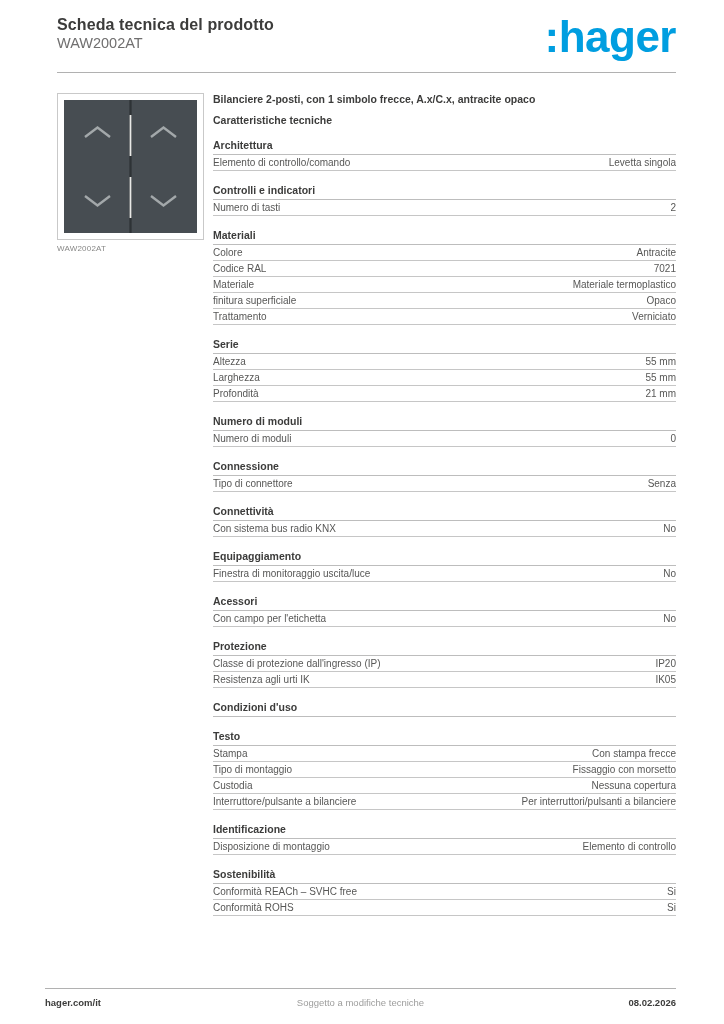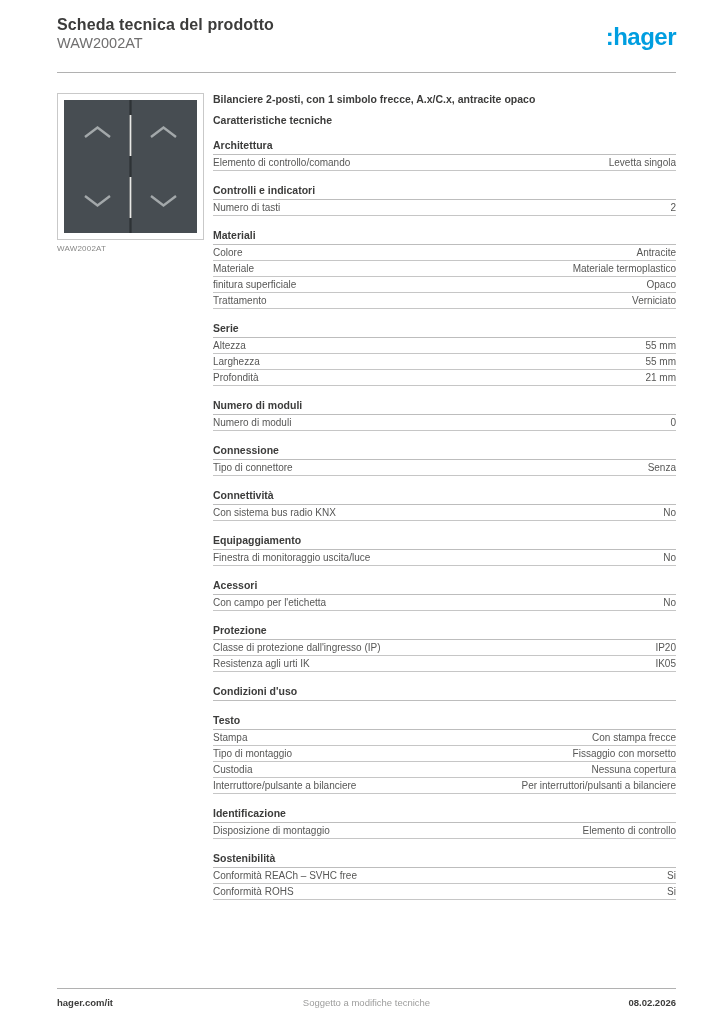--- a/index.html
+++ b/index.html
@@ -26,21 +26,21 @@
     color:#3c3c3b;
     line-height:20px;
     letter-spacing:0.1px;
   }
   .product-code {
     font-size:14.5px;
     color:#706f6f;
     line-height:17px;
   }
   .logo {
-    font-size:24px;
+    font-size:44px;
     font-weight:bold;
     line-height:30px;
     margin-top:7px;
     letter-spacing:-0.5px;
     color:#009ee0;
   }
   .header-rule {
     border:none;
     border-top:1px solid #b1b1b1;
     margin:20px 48px 0 57px;
@@ -98,21 +98,21 @@
     border-bottom:1px solid #c6c6c6;
     font-size:10px;
     line-height:10.5px;
   }
   .row-label { color:#575756; white-space:nowrap; }
   .row-value { color:#575756; text-align:center; white-space:nowrap; margin-left:12px; }
 
   
   .footer {
     position:absolute;
-    left:57px; right:48px;
+    left:45px; right:48px;
     top:988px;
     border-top:1px solid #b1b1b1;
     padding-top:8px;
     display:flex;
     align-items:baseline;
     font-size:9.5px;
   }
   .footer-left  { flex:1; text-align:left;  font-weight:bold; color:#3c3c3b; }
   .footer-center{ flex:1.6; text-align:center; color:#9d9d9c; }
   .footer-right { flex:1; text-align:right; font-weight:bold; color:#3c3c3b; }
@@ -171,20 +171,24 @@
               <span class="row-value">2</span>
             </div>
           </section>
           <section class="spec-section">
             <h3 class="section-title">Materiali</h3>
             <div class="spec-row">
               <span class="row-label">Colore</span>
               <span class="row-value">Antracite</span>
             </div>
             <div class="spec-row">
+              <span class="row-label">Codice RAL</span>
+              <span class="row-value">7021</span>
+            </div>
+            <div class="spec-row">
               <span class="row-label">Materiale</span>
               <span class="row-value">Materiale termoplastico</span>
             </div>
             <div class="spec-row">
               <span class="row-label">finitura superficiale</span>
               <span class="row-value">Opaco</span>
             </div>
             <div class="spec-row">
               <span class="row-label">Trattamento</span>
               <span class="row-value">Verniciato</span>

